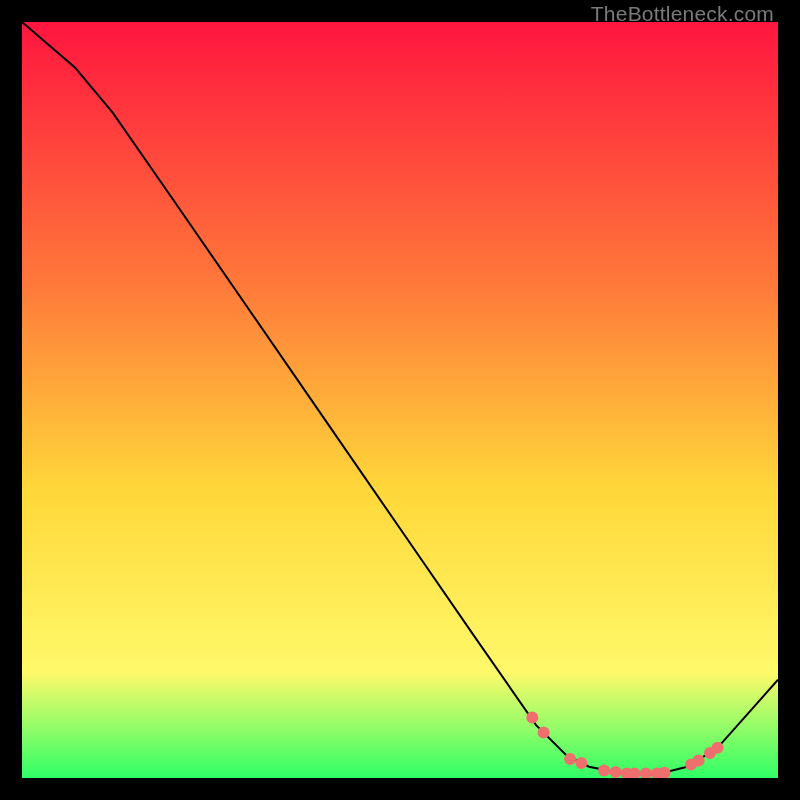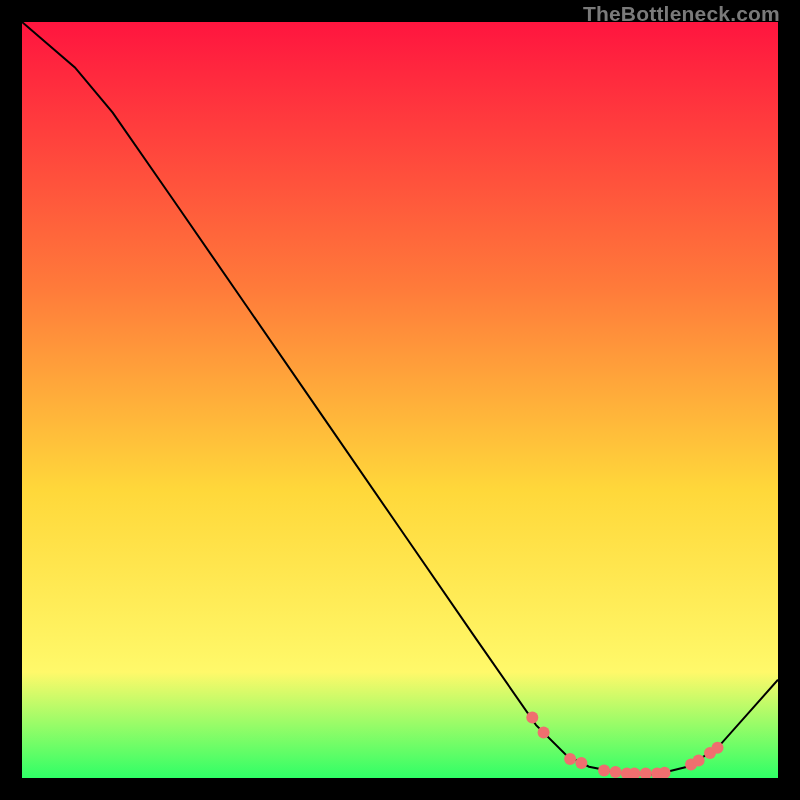--- a/index.html
+++ b/index.html
@@ -22,25 +22,25 @@
   .plot {
     position: absolute;
     left: 0;
     top: 0;
     width: 756px;
     height: 756px;
   }
   .watermark {
     position: absolute;
     top: 2px;
-    right: 20px;
+    right: 26px;
     color: #7a7a7a;
     font-size: 21px;
     letter-spacing: 0.2px;
-    font-weight: 700;
+    font-weight: 400;
   }
 </style>
 </head>
 <body>
 
 <div class="frame">
   <svg class="plot" viewBox="0 0 756 756" preserveAspectRatio="none">
     <defs>
       <linearGradient id="bg-grad" x1="0" y1="0" x2="0" y2="1">
         <stop offset="0" stop-color="#ff153f"></stop>

